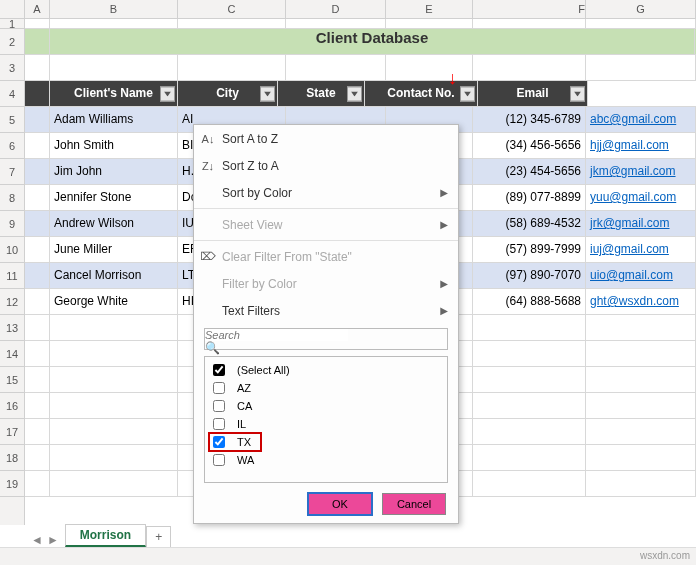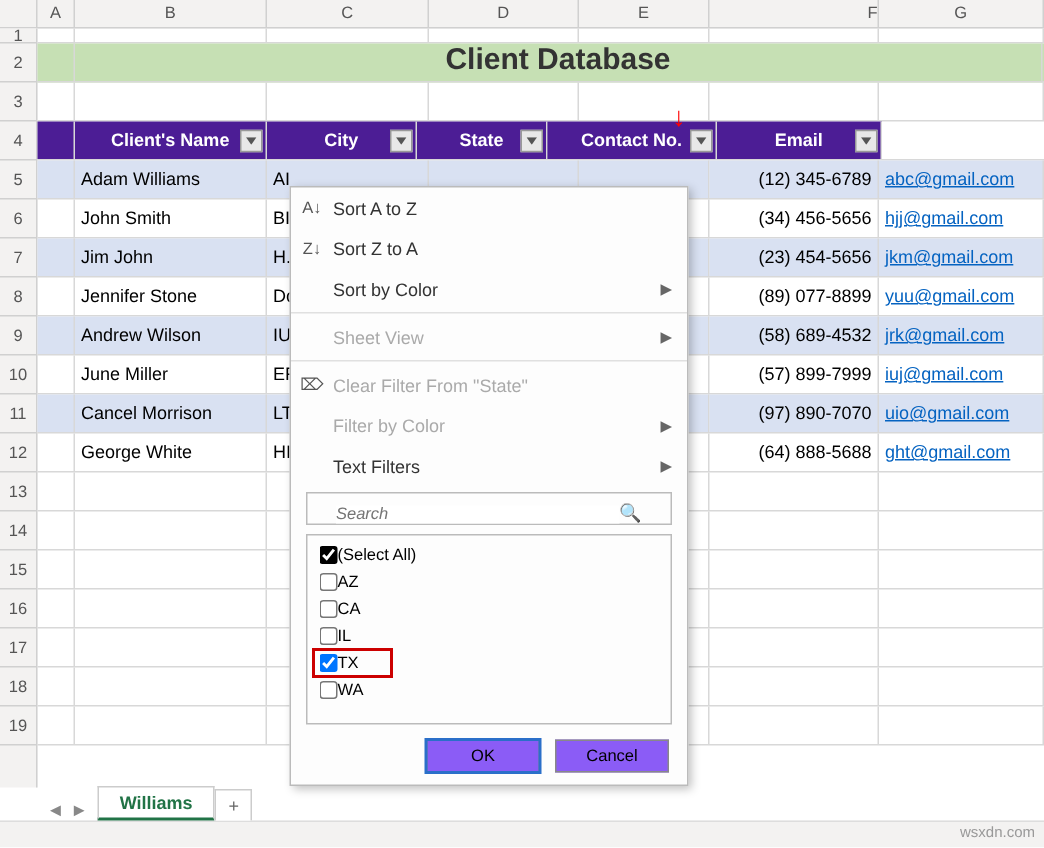--- a/index.html
+++ b/index.html
@@ -15,23 +15,23 @@
 .row-headers { width: 25px; background: #f3f2f1; border-right: 1px solid #d0d0d0; }
 .row-header { height: 26px; border-bottom: 1px solid #d0d0d0; text-align: center; line-height: 26px; font-size: 11px; color: #555; }
 .row-header.r1 { height: 10px; line-height: 10px; }
 
 .grid { flex: 1; position: relative; }
 .row { display: flex; height: 26px; border-bottom: 1px solid #d8d8d8; }
 .row.r1 { height: 10px; }
 .cell { border-right: 1px solid #d8d8d8; padding: 0 4px; line-height: 25px; overflow: hidden; white-space: nowrap; font-size: 12px; }
 
 .title-row { background: #c6e0b4; height: 26px; }
-.title-cell { width: 645px; text-align: center; font-weight: bold; font-size: 20px; color: #333; border-right: 1px solid #d8d8d8; }
-
-.header-row .cell { background: #4c1d95; color: #fff; font-weight: bold; text-align: center; position: relative; }
+.title-cell { width: 645px; text-align: center; font-weight: bold; font-size: 15px; color: #333; border-right: 1px solid #d8d8d8; }
+
+.header-row .cell { background: #404040; color: #fff; font-weight: bold; text-align: center; position: relative; }
 .header-row .cell .drop { position: absolute; right: 2px; top: 50%; transform: translateY(-50%); width: 15px; height: 15px; background: #e8e8e8; border: 1px solid #999; display: flex; align-items: center; justify-content: center; }
 .header-row .cell .drop svg { width: 7px; height: 5px; }
 
 .alt .cell { background: #d9e1f2; }
 .cell.link { color: #0563c1; text-decoration: underline; }
 
 
 .cA { width: 25px; }
 .cB { width: 128px; }
 .cC { width: 108px; }
@@ -46,31 +46,31 @@
 .arrow-right { left: 272px; top: 501px; font-size: 16px; }
 
 
 .filter-menu { position: absolute; left: 193px; top: 124px; width: 266px; height: 400px; background: #fdfdfd; border: 1px solid #bbb; box-shadow: 2px 2px 6px rgba(0,0,0,0.25); z-index: 10; display: flex; flex-direction: column; font-size: 12px; }
 .menu-item { height: 27px; display: flex; align-items: center; padding: 0 10px 0 28px; position: relative; color: #333; }
 .menu-item.disabled { color: #aaa; }
 .menu-item .chev { position: absolute; right: 10px; color: #666; font-size: 10px; }
 .menu-item .mi-icon { position: absolute; left: 6px; width: 16px; text-align: center; font-size: 11px; color: #555; }
 .menu-sep { height: 1px; background: #e0e0e0; margin: 2px 0; }
 
-.search-box { margin: 4px 10px; height: 22px; border: 1px solid #bbb; display: flex; align-items: flex-end; padding: 0 19px; }
+.search-box { margin: 4px 10px; height: 22px; border: 1px solid #bbb; display: flex; align-items: flex-start; padding: 0 0; flex-direction: column; }
 .search-box input { border: none; outline: none; flex: 1; font-size: 11px; color: #888; font-style: italic; }
 .search-box .mag { color: #666; }
 
 .checklist { margin: 2px 10px; border: 1px solid #bbb; flex: 1; padding: 4px; overflow: auto; }
-.check-item { display: flex; align-items: center; height: 18px; padding-left: 4px; gap: 0; font-size: 11px; }
+.check-item { display: flex; align-items: center; height: 18px; padding-left: 4px; gap: 12px; font-size: 11px; }
 .check-item input { width: 12px; height: 12px; }
 .check-item.sel-tx { outline: 2px solid #c00; outline-offset: -1px; padding-right: 4px; width: 52px; }
 
 .menu-buttons { display: flex; justify-content: flex-end; gap: 10px; padding: 8px 12px; }
-.menu-buttons button { width: 76px; height: 22px; border: 1px solid #888; background: #8b5cf6; font-size: 11px; }
+.menu-buttons button { width: 64px; height: 22px; border: 1px solid #888; background: #ec4899; font-size: 11px; }
 .menu-buttons button.ok { outline: 2px solid #2a6fc9; outline-offset: -1px; }
 
 
 .tabs { position: absolute; bottom: 18px; left: 25px; display: flex; align-items: flex-end; height: 22px; gap: 0; }
 .tab-nav { display: flex; gap: 4px; padding: 0 6px; color: #888; font-size: 12px; }
 .tab { padding: 3px 14px; border: 1px solid #ccc; border-bottom: none; background: #fff; font-size: 12px; border-radius: 0 0 0 0; }
 .tab.active { border-bottom: 2px solid #217346; color: #217346; font-weight: 600; }
 .tab.plus { padding: 3px 8px; color: #666; }
 
 .watermark { position: absolute; right: 6px; bottom: 4px; font-size: 10px; color: #999; }
@@ -230,21 +230,21 @@
         <div class="cell cF">(97) 890-7070</div>
         <div class="cell cG link">uio@gmail.com</div>
       </div>
     <div class="row">
         <div class="cell cA"></div>
         <div class="cell cB">George White</div>
         <div class="cell cC">HI</div>
         <div class="cell cD"></div>
         <div class="cell cE"></div>
         <div class="cell cF">(64) 888-5688</div>
-        <div class="cell cG link">ght@gmail.com</div>
+        <div class="cell cG link">ght@wsxdn.com</div>
       </div>
 
     <div class="row">
         <div class="cell cA"></div>
         <div class="cell cB"></div>
         <div class="cell cC"></div>
         <div class="cell cD"></div>
         <div class="cell cE"></div>
         <div class="cell cF"></div>
         <div class="cell cG"></div>
@@ -378,17 +378,17 @@
     <button>Cancel</button>
   </div>
 </div>
 
 <div class="statusbar"></div>
 <div class="tabs">
   <div class="tab-nav">
       <span>◄</span>
       <span>►</span>
     </div>
-  <div class="tab active">Williams</div>
+  <div class="tab active">Morrison</div>
   <div class="tab plus">+</div>
 </div>
 
 <div class="watermark">wsxdn.com</div>
 
 </body></html>

